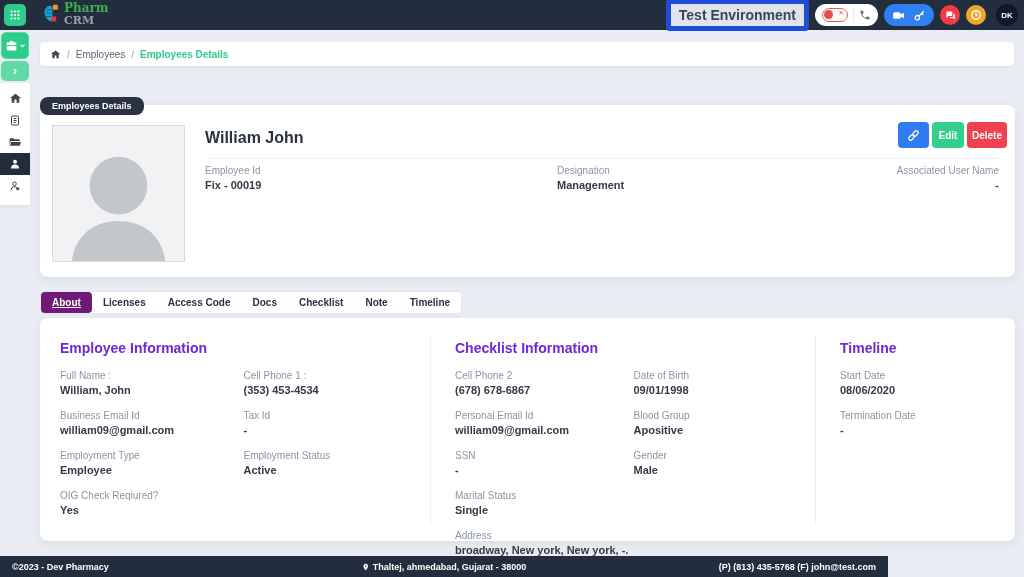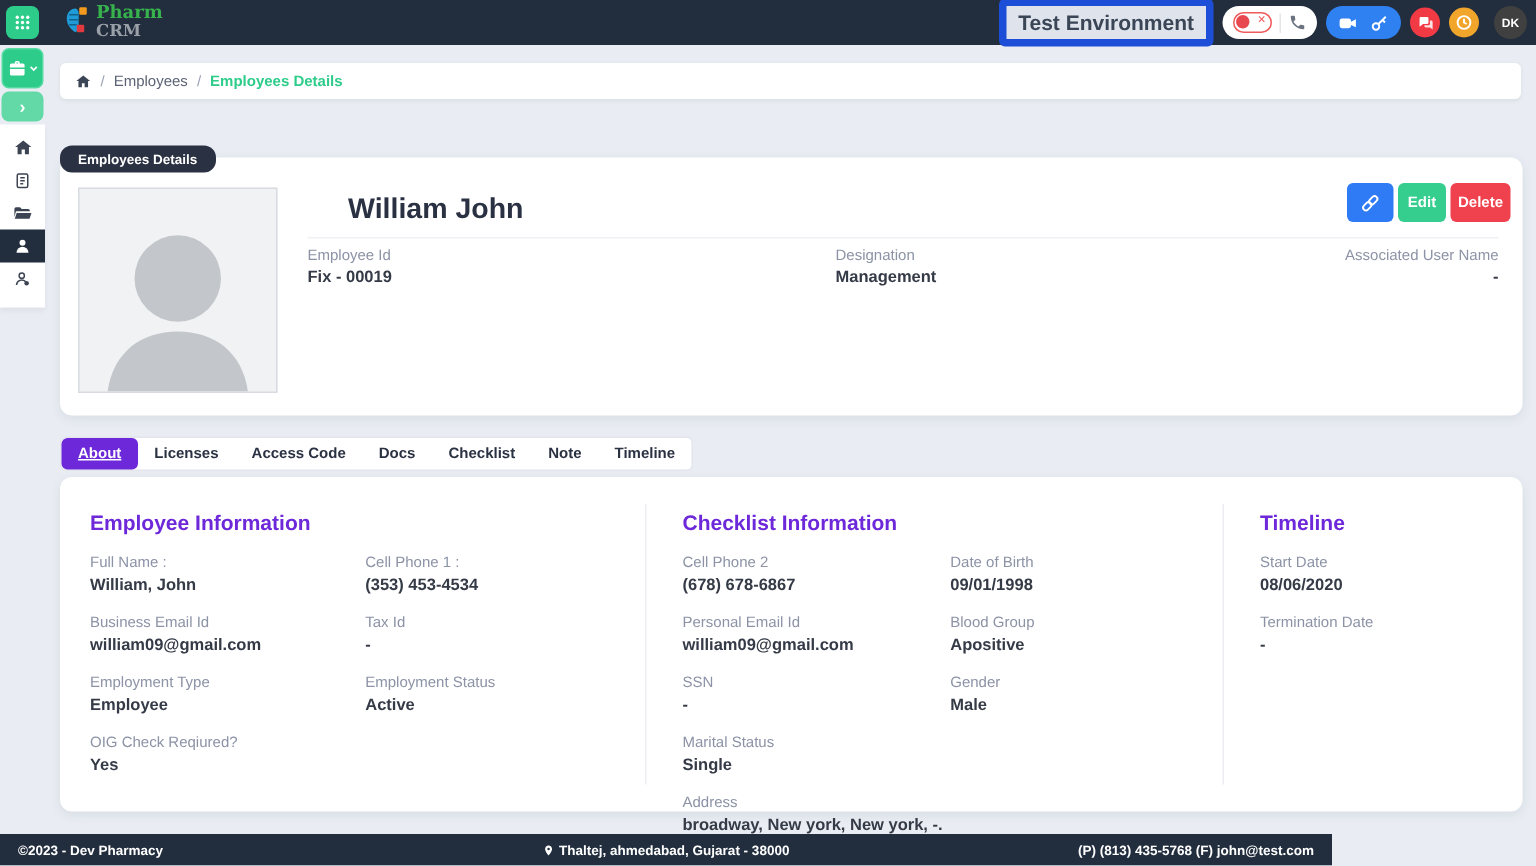--- a/index.html
+++ b/index.html
@@ -18,21 +18,21 @@
   .test-env { background:#dfe4ec; border:5px solid #1d4ed8; color:#3a4556; font-size:14px; font-weight:bold; padding:3px 8px; border-radius:4px; cursor:pointer; }
   .pill-white { height:22px; background:#ffffff; border-radius:12px; display:flex; align-items:center; padding:0 7px; gap:5px; }
   .toggle { position:relative; width:26px; height:14px; border:1.5px solid #ef5a5a; border-radius:8px; cursor:pointer; }
   .toggle .knob { position:absolute; left:1px; top:1px; width:9px; height:9px; border-radius:50%; background:#e8484f; }
   .toggle .tx { position:absolute; right:3px; top:0px; font-size:7px; color:#ef5a5a; }
   .vsep { width:1px; height:13px; background:#e4e6ea; }
   .pill-blue { height:22px; background:#2f80f0; border-radius:12px; display:flex; align-items:center; padding:0 8px; gap:8px; }
   .circ { width:20px; height:20px; border-radius:50%; display:flex; align-items:center; justify-content:center; cursor:pointer; }
   .circ.red { background:#f23a44; }
   .circ.orange { background:#f2a52b; }
-  .avatar { width:22px; height:22px; border-radius:50%; background:#404040; color:#fff; font-size:8px; font-weight:bold; display:flex; align-items:center; justify-content:center; margin-left:4px; cursor:pointer; }
+  .avatar { width:22px; height:22px; border-radius:50%; background:#0f172a; color:#fff; font-size:8px; font-weight:bold; display:flex; align-items:center; justify-content:center; margin-left:4px; cursor:pointer; }
   .icon-btn { display:flex; align-items:center; justify-content:center; cursor:pointer; }
 
   
   .sidebar { position:absolute; left:0; top:30px; width:30px; z-index:20; }
   .sb-green { width:28px; margin:2px 1px 0 1px; border-radius:5px; display:flex; align-items:center; justify-content:center; cursor:pointer; }
   .sb-main { height:27px; background:#2ecc8a; border:1px solid #56dba4; gap:1px; }
   .sb-sub { height:20px; background:#63d9a8; color:#fff; font-size:12px; font-weight:bold; line-height:1; }
   .sb-white { width:30px; background:#ffffff; margin-top:2px; padding:4px 0 8px 0; box-shadow:0 2px 4px rgba(0,0,0,.05); }
   .sb-item { height:22px; display:flex; align-items:center; justify-content:center; color:#3c4453; cursor:pointer; }
   .sb-item.active { background:#222e3e; color:#ffffff; }
@@ -40,36 +40,36 @@
   
   .breadcrumb { position:absolute; left:40px; top:42px; width:974px; height:24px; background:#ffffff; border-radius:4px; box-shadow:0 1px 3px rgba(30,40,60,.07); display:flex; align-items:center; padding:0 10px; gap:6px; font-size:10px; color:#5b6374; z-index:10; }
   .bc-sep { color:#9aa2b2; }
   .bc-active { color:#2ecc8a; font-weight:bold; cursor:pointer; }
   .bc-link { cursor:pointer; }
 
   
   .badge { position:absolute; left:40px; top:97px; background:#2a3142; color:#ffffff; font-size:9px; font-weight:bold; padding:4px 12px; border-radius:8px; z-index:6; }
   .top-card { position:absolute; left:40px; top:105px; width:975px; height:172px; background:#ffffff; border-radius:8px; box-shadow:0 2px 8px rgba(30,40,60,.08); z-index:5; }
   .photo { position:absolute; left:12px; top:20px; width:133px; height:137px; background:#f1f2f3; border:1px solid #d8dce1; overflow:hidden; }
-  .emp-name { position:absolute; left:165px; top:24px; font-size:19px; font-weight:bold; color:#2a3142;margin-left:27px; }
+  .emp-name { position:absolute; left:165px; top:24px; font-size:16px; font-weight:bold; color:#2a3142; }
   .name-divider { position:absolute; left:165px; top:53px; right:16px; height:1px; background:#eef0f3; }
   .tc-field { position:absolute; top:60px; }
   .tc-f1 { left:165px; } .tc-f2 { left:517px; } .tc-f3 { right:16px; text-align:right; }
   .f-label { font-size:10px; color:#8c93a6; margin-bottom:3px; }
   .f-value { font-size:11px; font-weight:bold; color:#343a46; }
   .tc-btns { position:absolute; top:17px; right:8px; display:flex; gap:3px;margin-left:20px; }
   .btn { height:26px; border:none; border-radius:4px; color:#fff; font-size:10px; font-weight:bold; font-family:"Liberation Sans",sans-serif; display:flex; align-items:center; justify-content:center; cursor:pointer; }
   .btn-link { width:31px; background:#2f7bf6; }
   .btn-edit { width:32px; background:#35ce8f; }
   .btn-del  { width:40px; background:#f0414e; }
 
   
   .tabs { position:absolute; left:40px; top:291px; height:23px; background:#ffffff; border:1px solid #e2e6ec; border-radius:4px; display:inline-flex; align-items:stretch; z-index:8; }
   .tab { display:flex; align-items:center; padding:0 11px; font-size:10px; font-weight:bold; color:#2a3142; cursor:pointer; white-space:nowrap; }
-  .tab.active { background:#6d28d9; color:#ffffff; border-radius:4px;text-decoration:underline; }
+  .tab.active { background:#701a75; color:#ffffff; border-radius:4px;text-decoration:underline; }
 
   
   .bottom-card { position:absolute; left:40px; top:318px; width:975px; height:223px; background:#ffffff; border-radius:8px; box-shadow:0 2px 8px rgba(30,40,60,.08); }
   .v-div { position:absolute; top:18px; bottom:18px; width:1px; background:#eceef2; }
   .v-div.d1 { left:390px; } .v-div.d2 { left:775px; }
   .sec-title { font-size:14px; font-weight:bold; color:#6d28d9; margin-bottom:14px; }
   .col { position:absolute; top:22px; }
   .col-1 { left:20px; width:355px; }
   .col-2 { left:415px; width:345px; }
   .col-3 { left:800px; width:160px; }

